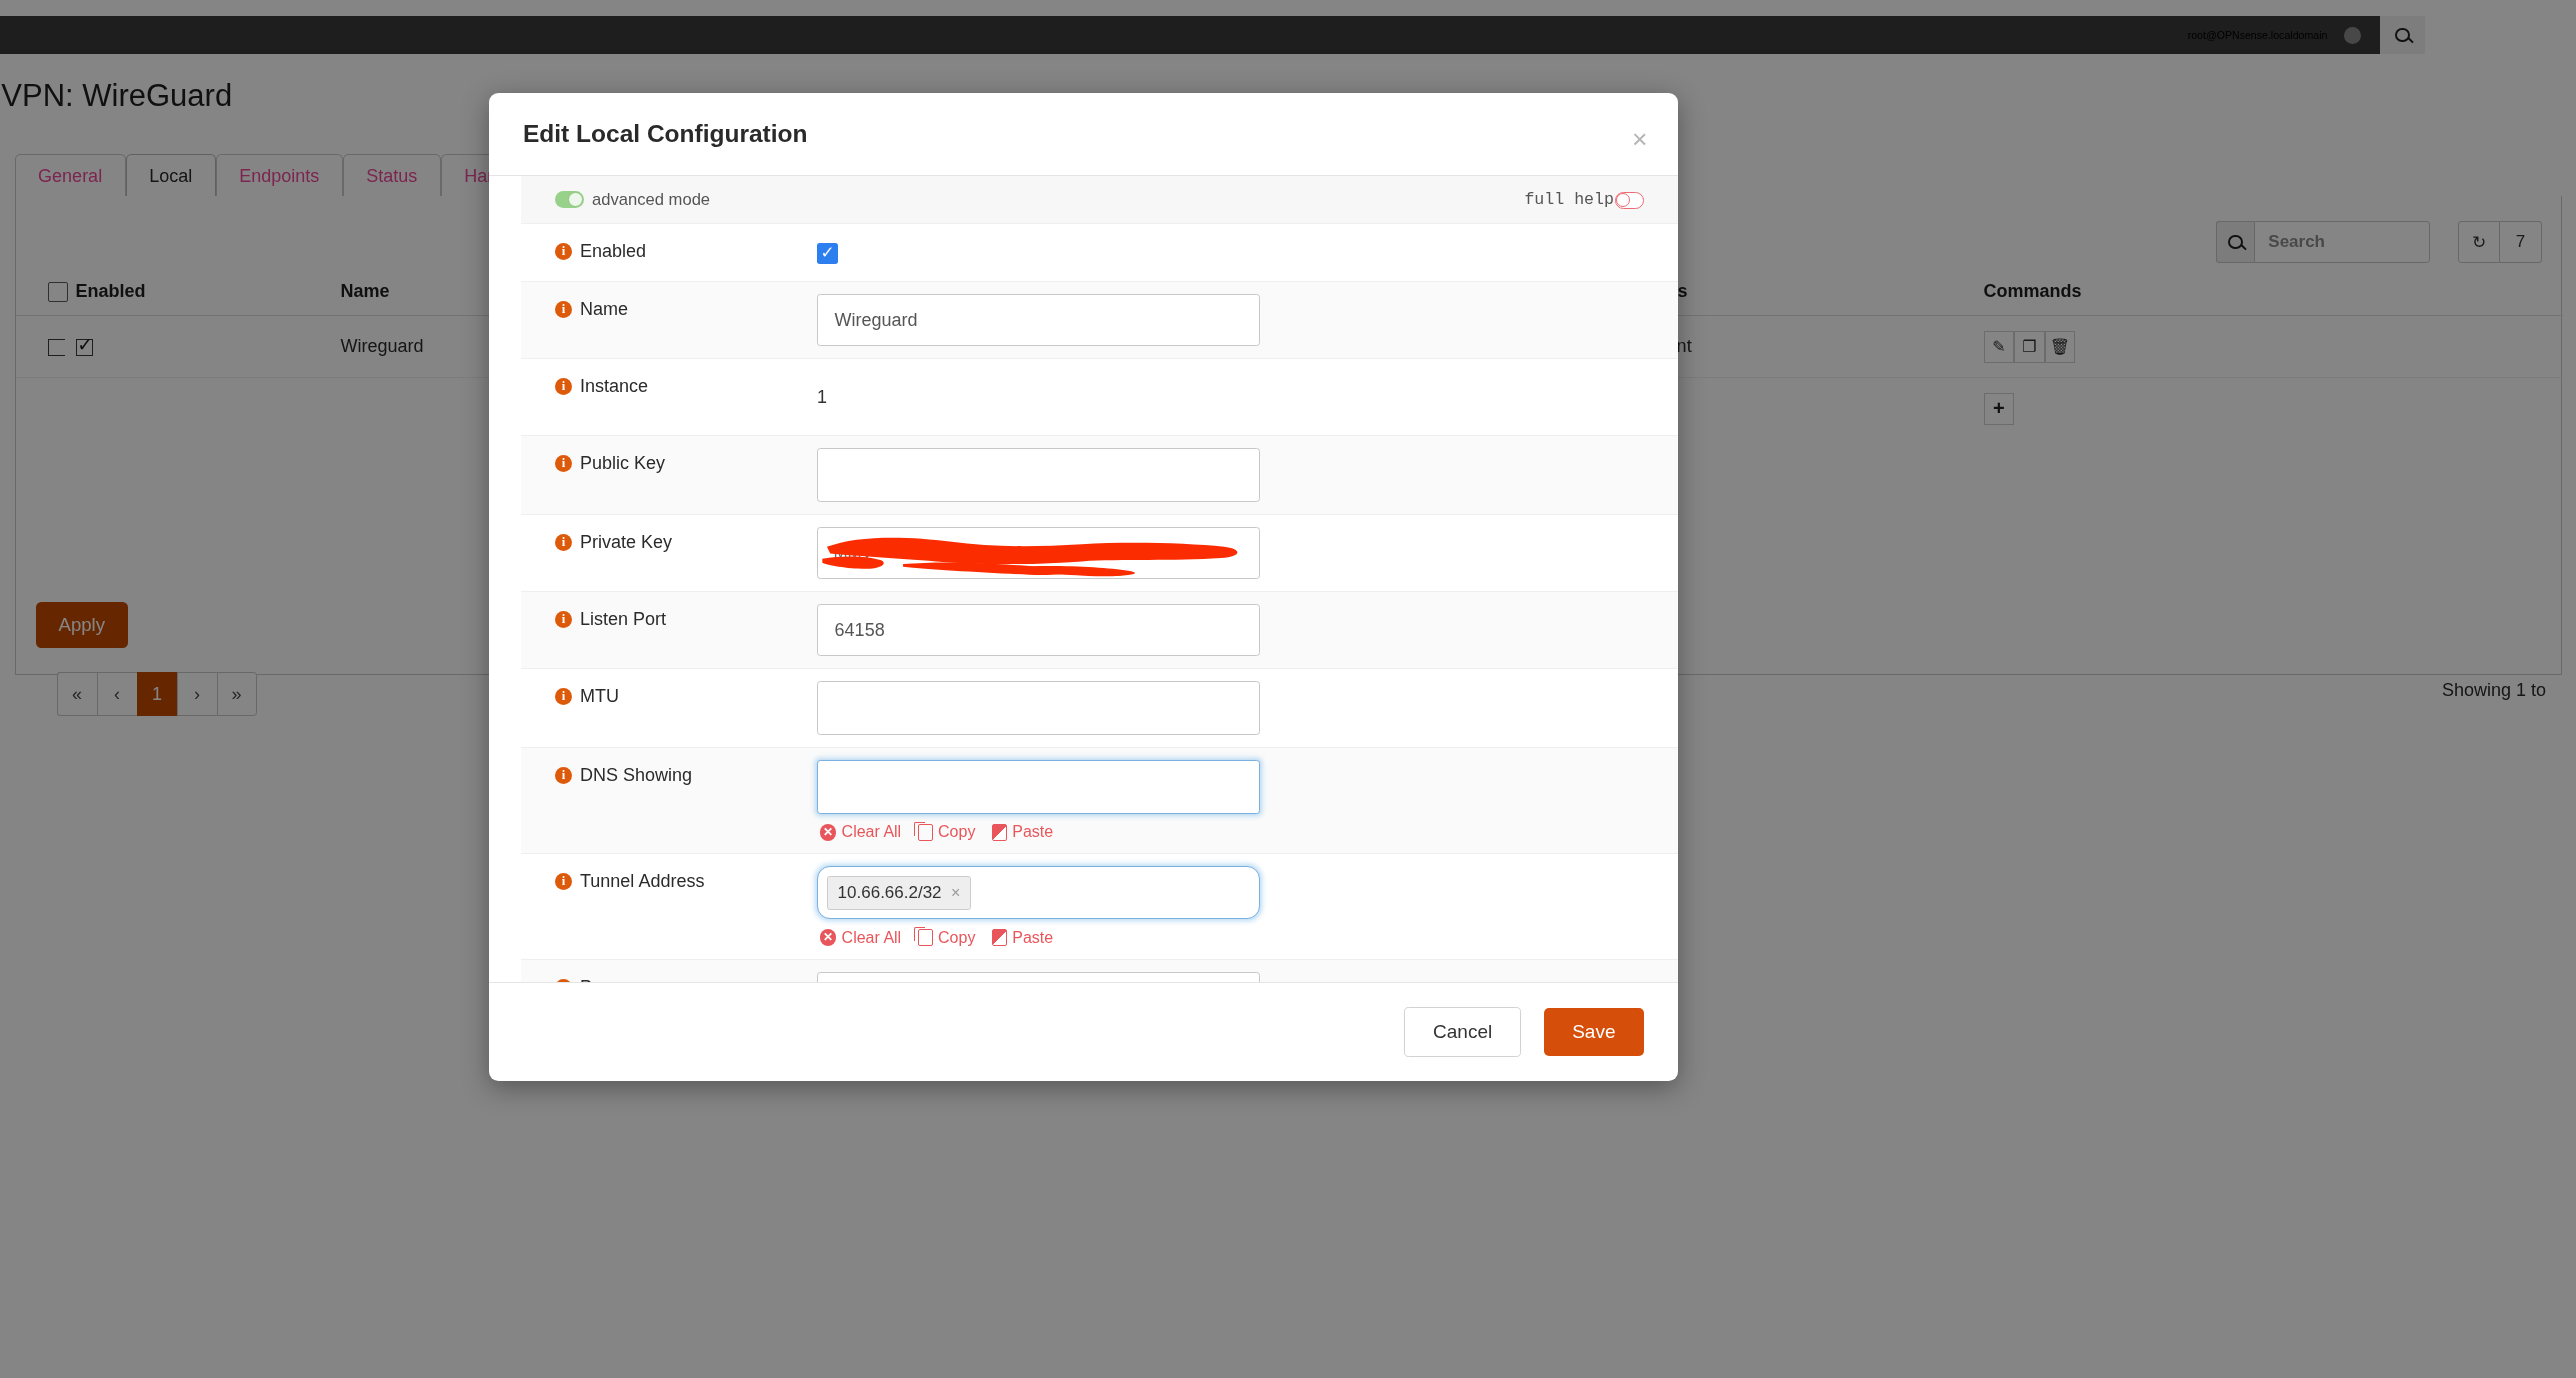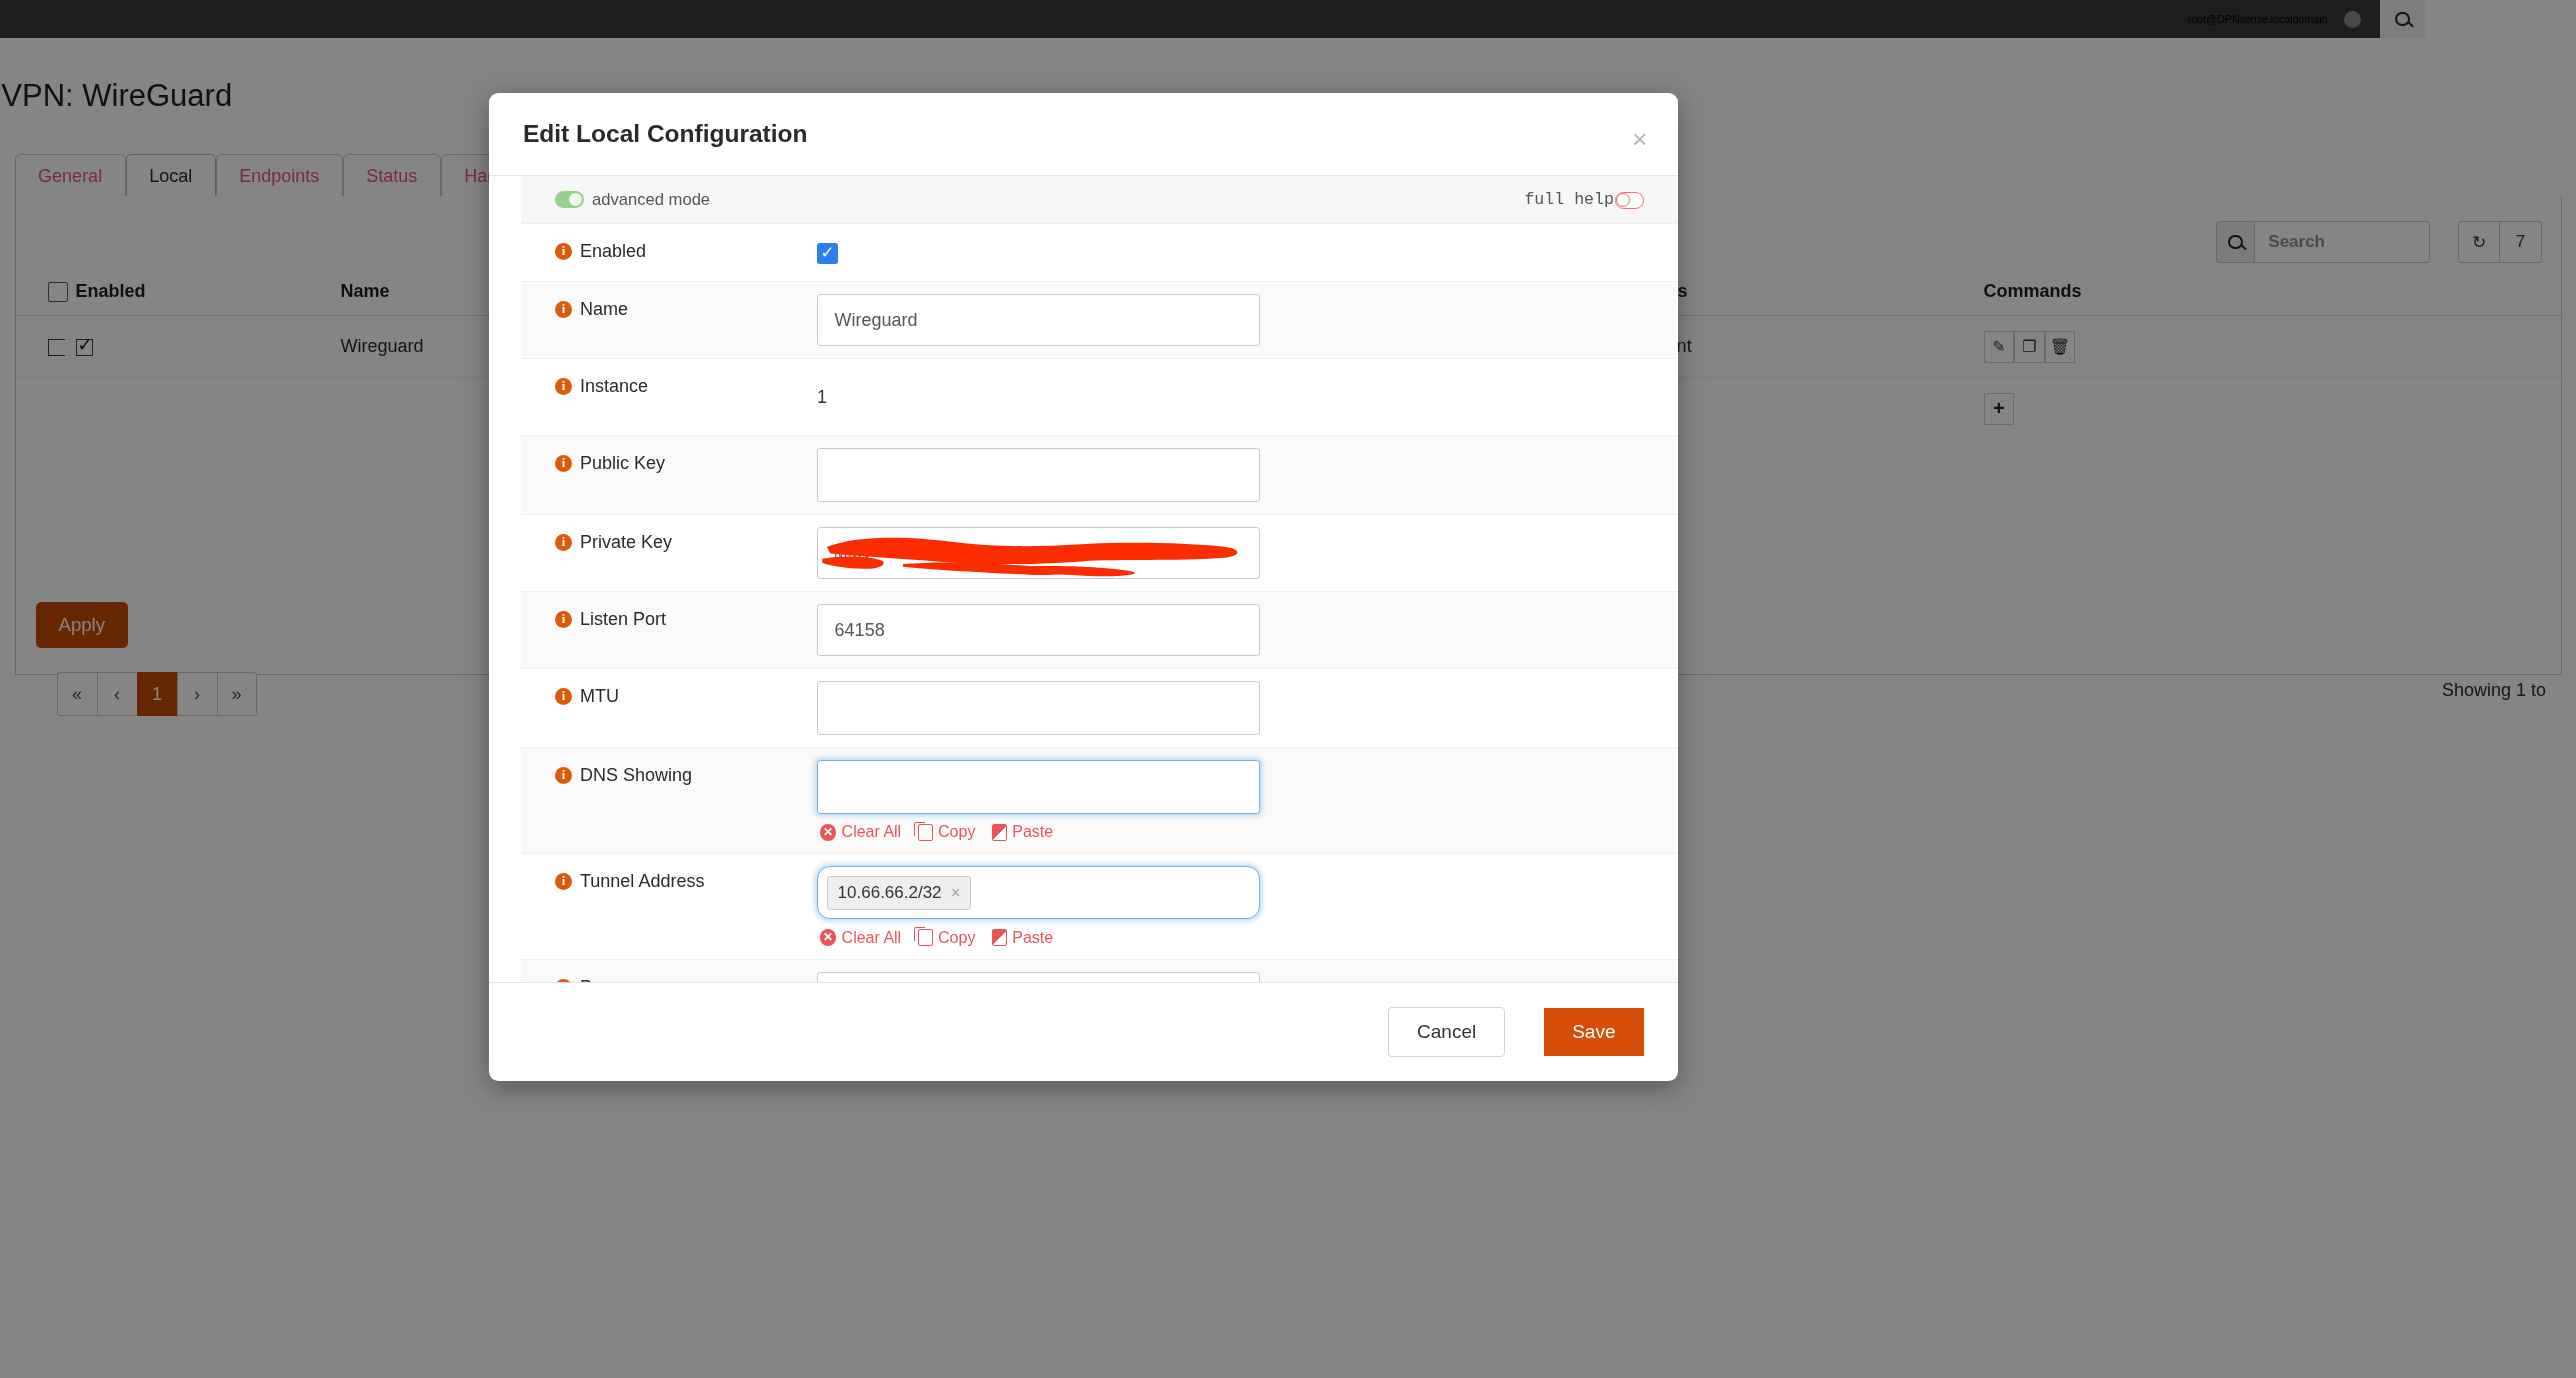--- a/index.html
+++ b/index.html
@@ -7,21 +7,21 @@
     width: 2576px; height: 1379px;
     font-family: "Liberation Sans", sans-serif;
     background: #ffffff;
     overflow: hidden;
   }
 
   
   #page-root { position: absolute; inset: 0; background: #ffffff; }
 
   .topbar {
-    position: absolute; left: 0; top: 0; width: 2576px; height: 38px;
+    position: absolute; left: 0; top: 16px; width: 2576px; height: 38px;
     background: #3a3a3a; display: flex; align-items: center; justify-content: flex-end;
   }
   .topbar-dot {
     width: 17px; height: 17px; border-radius: 50%;
     background: #8b8b8b; margin-left: 17px;
   }
   .topbar-searchbtn {
     width: 45px; height: 38px; background: #efefef;
     display: flex; align-items: center; justify-content: center;
     margin-left: 18.6px;
@@ -264,24 +264,23 @@
   .modal-foot {
     height: 99px; border-top: 0.7px solid #e5e5e5; display: flex;
     align-items: center; justify-content: flex-end; gap: 22.5px; padding: 0 34px;
   }
   .btn-cancel {
     background: #fff; border: 0.7px solid #d2d2d2; border-radius: 4.6px;
     font-size: 19px; color: #333; padding: 12.6px 28px;
     font-family: "Liberation Sans", sans-serif;
   }
   .btn-save {
-    background: #d64f0a; border: none; border-radius: 0;
+    background: #d64f0a; border: none; border-radius: 5px;
     font-size: 19px; color: #fff; padding: 13.3px 28.5px;
     font-family: "Liberation Sans", sans-serif;
-    margin-left: 16px;
   }
 </style>
 </head>
 <body>
 
 <div id="page-root">
 
   <div class="topbar">
     <span>root@OPNsense.localdomain</span>
     <span class="topbar-dot"></span>

